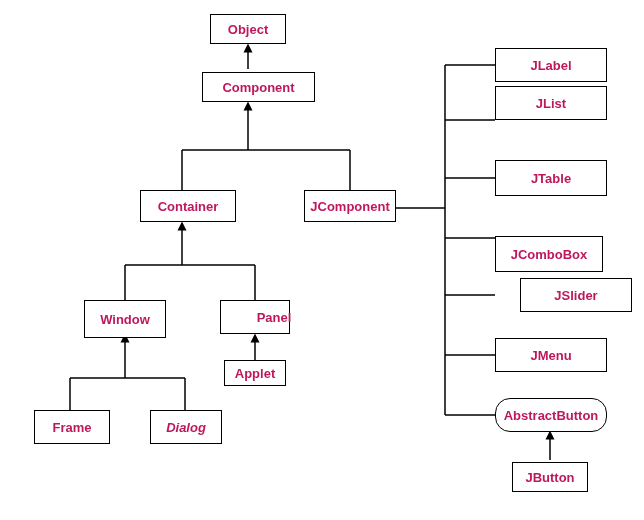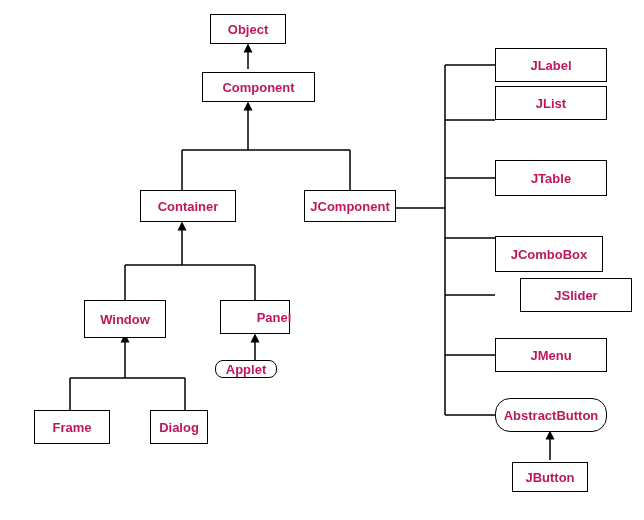--- a/index.html
+++ b/index.html
@@ -80,23 +80,23 @@
 
   <line x1="550" y1="460" x2="550" y2="435" stroke="#000" stroke-width="1.5" marker-end="url(#arrow)"></line>
 </svg>
 
 <div class="node" style="left:210px; top:14px; width:76px; height:30px;">Object</div>
 <div class="node" style="left:202px; top:72px; width:113px; height:30px;">Component</div>
 <div class="node" style="left:140px; top:190px; width:96px; height:32px;">Container</div>
 <div class="node" style="left:304px; top:190px; width:92px; height:32px;">JComponent</div>
 <div class="node" style="left:84px; top:300px; width:82px; height:38px;">Window</div>
 <div class="node" style="left:220px; top:300px; width:70px; height:34px;padding-left:42px;">Panel</div>
-<div class="node" style="left:215px; top:360px; width:62px; height:18px;border-radius:8px;">Applet</div>
+<div class="node" style="left:224px; top:360px; width:62px; height:26px;">Applet</div>
 <div class="node" style="left:34px; top:410px; width:76px; height:34px;">Frame</div>
-<div class="node" style="left:150px; top:410px; width:58px; height:34px;">Dialog</div>
+<div class="node" style="left:150px; top:410px; width:72px; height:34px;font-style:italic;">Dialog</div>
 
 <div class="node" style="left:495px; top:48px; width:112px; height:34px;">JLabel</div>
 <div class="node" style="left:495px; top:86px; width:112px; height:34px;">JList</div>
 <div class="node" style="left:495px; top:160px; width:112px; height:36px;">JTable</div>
 <div class="node" style="left:495px; top:220px; width:108px; height:36px;margin-top:16px;">JComboBox</div>
 <div class="node" style="left:495px; top:278px; width:112px; height:34px;margin-left:25px;">JSlider</div>
 <div class="node" style="left:495px; top:338px; width:112px; height:34px;">JMenu</div>
 <div class="node" style="left:495px; top:398px; width:112px; height:34px;border-radius:15px;">AbstractButton</div>
 <div class="node" style="left:512px; top:462px; width:76px; height:30px;">JButton</div>
 

